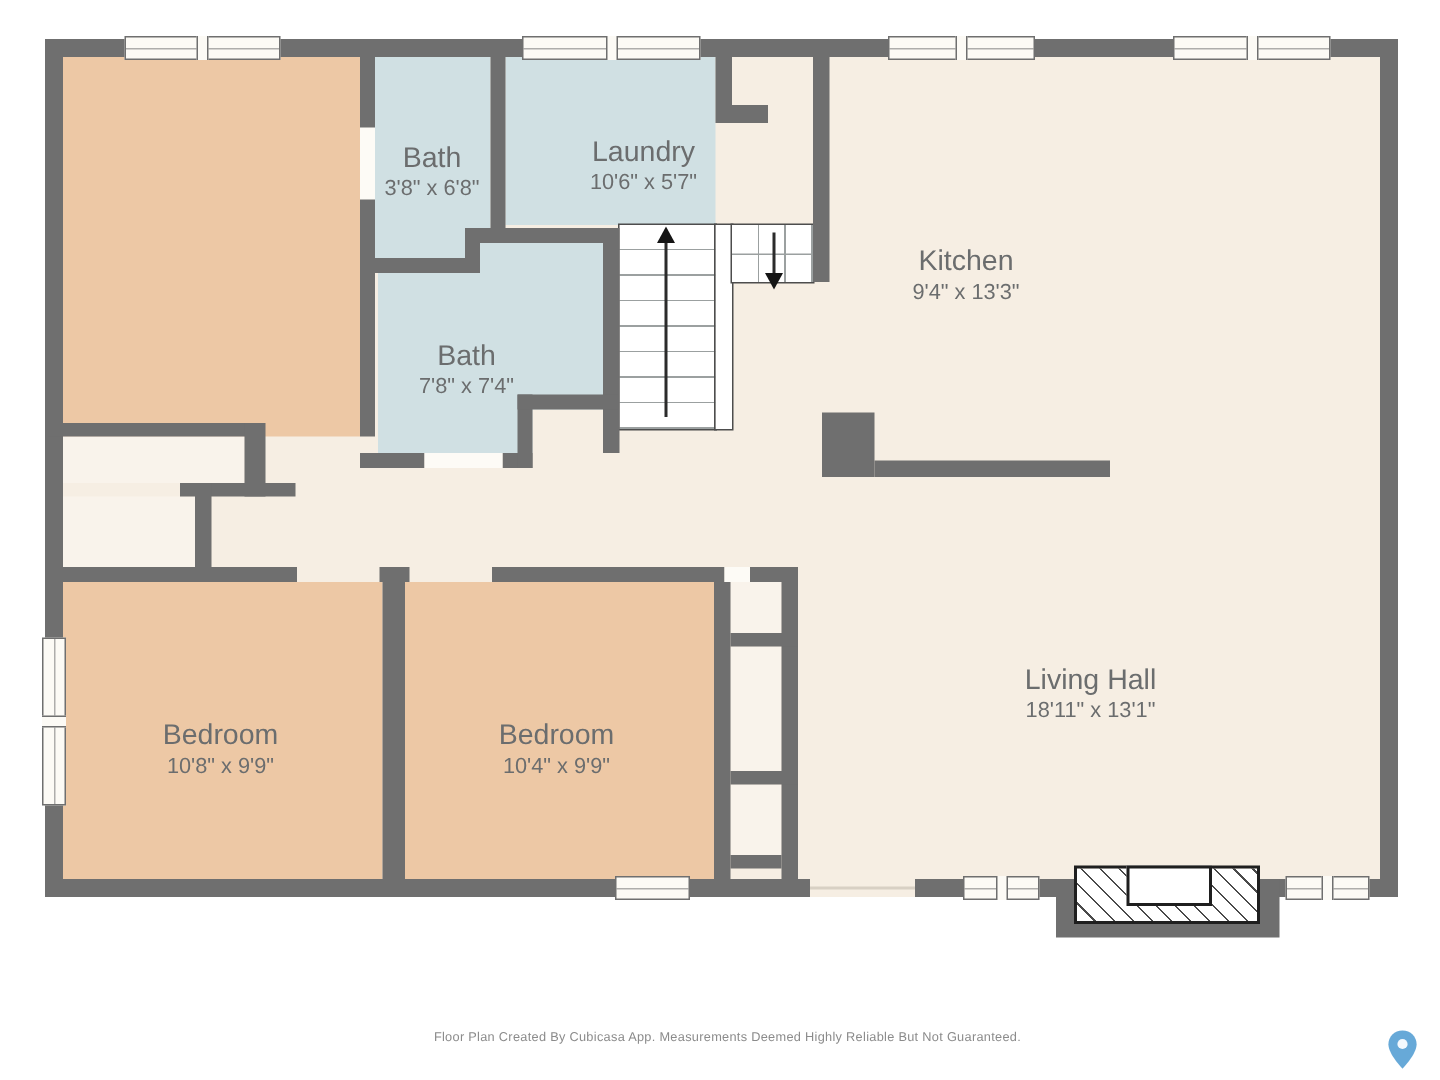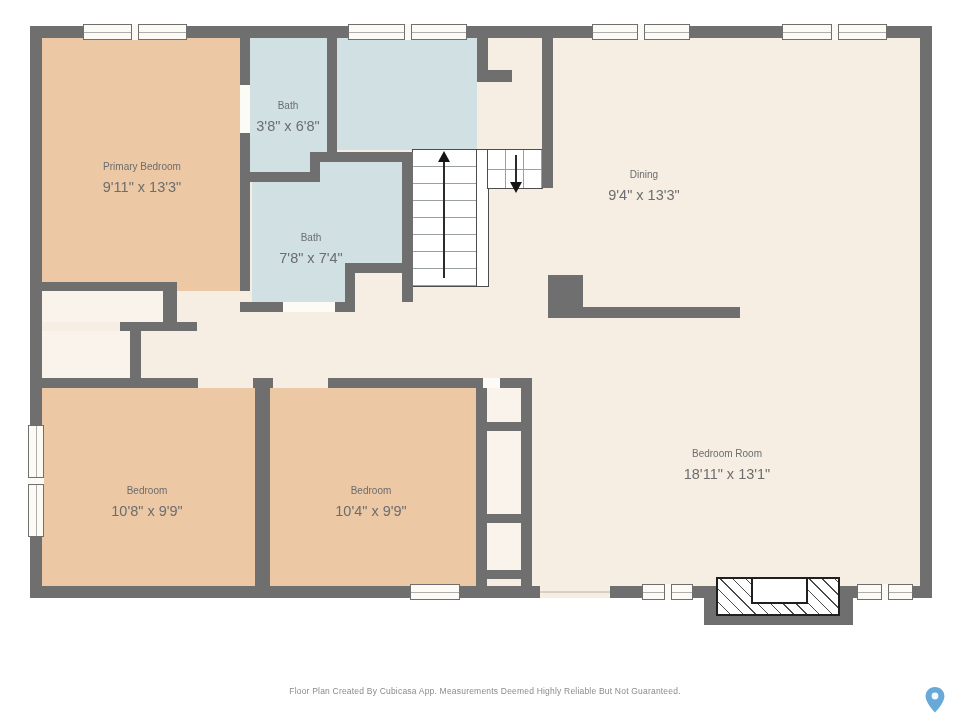--- a/index.html
+++ b/index.html
@@ -39,21 +39,21 @@
           background:#fcfaf5;border-left:1px solid #6f6f6f;border-right:1px solid #6f6f6f;}
   .mull-v{position:absolute;top:50%;left:-1px;right:-1px;height:6px;transform:translateY(-50%);
           background:#fcfaf5;border-top:1px solid #6f6f6f;border-bottom:1px solid #6f6f6f;}
   
   .hatch{background:repeating-linear-gradient(45deg,#ffffff 0 8px,#4a4a4a 8px 9px);
          border:2px solid #1f1f1f;box-sizing:border-box;}
   .firebox{background:#ffffff;border:2px solid #1f1f1f;box-sizing:border-box;}
   
   .rl{position:absolute;transform:translateX(-50%);text-align:center;color:var(--txt);
       white-space:nowrap;}
-  .rl .n{font-size:10px;line-height:21px;}
+  .rl .n{font-size:19px;line-height:21px;}
   .rl .d{font-size:14.5px;line-height:20px;}
   .footer{position:absolute;left:0;right:0;top:686px;text-align:center;font-size:8.5px;
       letter-spacing:.2px;color:#8b8b8b;padding-left:10px;}
   #pin{position:absolute;left:924px;top:686px;width:22px;height:28px;}
 </style>
 </head>
 <body>
 
 <div id="page">
   <div id="plan">
@@ -136,46 +136,46 @@
       <div class="abs win win-h" style="left: 857px; top: 584px; width: 56px; height: 16px;">
         <div class="mull-h"></div>
       </div>
       <div class="abs shaft" style="left:443px;top:162px;width:2px;height:116px"></div>
       <div class="abs tri-up" style="left:438px;top:151px"></div>
       <div class="abs shaft" style="left:515px;top:155px;width:2px;height:28px"></div>
       <div class="abs tri-down" style="left:510px;top:182px"></div>
       <div class="abs dark" style="left:704px;top:586px;width:149px;height:39px"></div>
       <div class="abs hatch" style="left:716px;top:577px;width:124px;height:39px"></div>
       <div class="abs firebox" style="left:751px;top:577px;width:57px;height:27px"></div>
-      <div class="rl" style="left:142px;top:156px">
-      <div class="n">Primary Bedroom</div>
-      <div class="d">9'11" x 13'3"</div>
-    </div>
       <div class="rl" style="left:288px;top:95px">
       <div class="n">Bath</div>
       <div class="d">3'8" x 6'8"</div>
+    </div>
+      <div class="rl" style="left:429px;top:91px">
+      <div class="n">Laundry</div>
+      <div class="d">10'6" x 5'7"</div>
     </div>
       <div class="rl" style="left:311px;top:227px">
       <div class="n">Bath</div>
       <div class="d">7'8" x 7'4"</div>
     </div>
       <div class="rl" style="left:644px;top:164px">
-      <div class="n">Dining</div>
+      <div class="n">Kitchen</div>
       <div class="d">9'4" x 13'3"</div>
     </div>
       <div class="rl" style="left:147px;top:480px">
       <div class="n">Bedroom</div>
       <div class="d">10'8" x 9'9"</div>
     </div>
       <div class="rl" style="left:371px;top:480px">
       <div class="n">Bedroom</div>
       <div class="d">10'4" x 9'9"</div>
     </div>
       <div class="rl" style="left:727px;top:443px">
-      <div class="n">Bedroom Room</div>
+      <div class="n">Living Hall</div>
       <div class="d">18'11" x 13'1"</div>
     </div>
     </div>
 
   <div class="footer">Floor Plan Created By Cubicasa App. Measurements Deemed Highly Reliable But Not Guaranteed.</div>
 
   <svg id="pin" viewBox="0 0 22 28">
     <path d="M11 1 C5.6 1 1.6 5.1 1.6 10.2 c0 6.7 9.4 16.3 9.4 16.3 s9.4-9.6 9.4-16.3 C20.4 5.1 16.4 1 11 1 z" fill="#67a9d8"></path>
     <circle cx="11" cy="10" r="3.4" fill="#f4f9fd"></circle>
   </svg>

